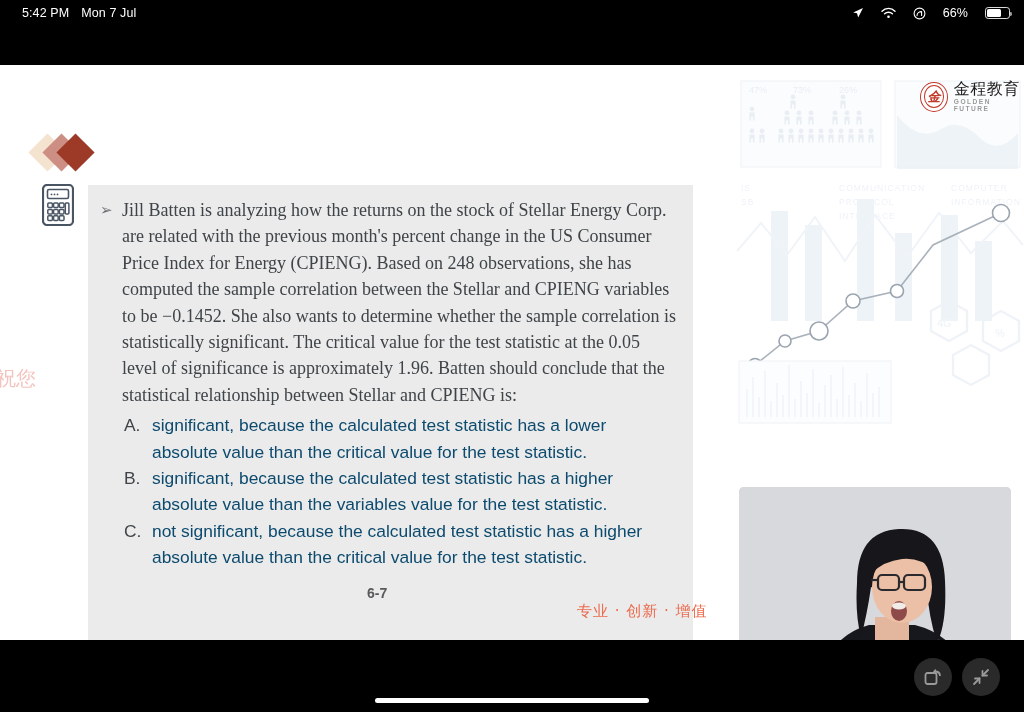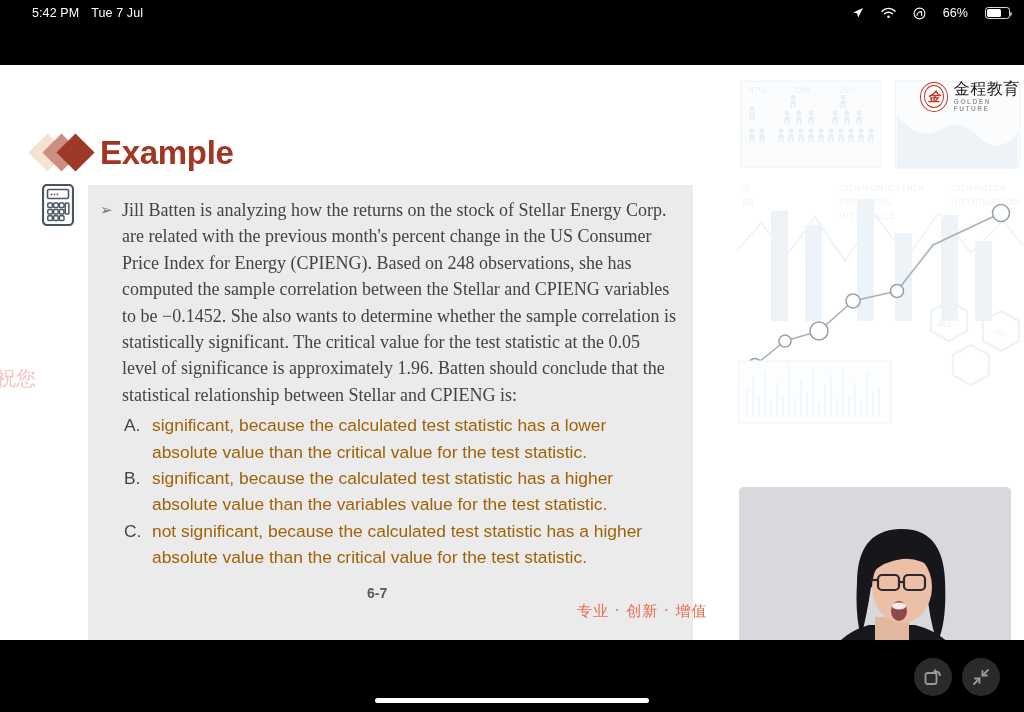--- a/index.html
+++ b/index.html
@@ -11,21 +11,21 @@
   }
 
   
   .statusbar {
     position: absolute; top: 0; left: 0;
     width: 1024px; height: 26px;
     background: #000; color: #fff;
     display: flex; align-items: center;
     font-size: 12.5px; letter-spacing: .1px;
   }
-  .sb-left { display: flex; align-items: center; gap: 12px; padding-left: 22px; margin-left: 10px; }
+  .sb-left { display: flex; align-items: center; gap: 12px; padding-left: 22px; }
   .sb-right {
     margin-left: auto; padding-right: 14px;
     display: flex; align-items: center; gap: 17px;
   }
   .sb-battery-text { font-size: 12.5px; }
   .icon-svg { display: block; }
 
   .battery-shell {
     width: 25px; height: 12px;
     border: 1.2px solid rgba(255,255,255,.85);
@@ -94,21 +94,21 @@
   .qtext {
     font-size: 18px; line-height: 26.4px; color: #3f4448;
     font-family: Liberation Serif, serif;
   }
   .choices { margin-top: 4px; }
   .choice { display: flex; align-items: flex-start; margin-left: 24px; }
   .choice-letter {
     flex: 0 0 28px; font-size: 17.4px; line-height: 26.4px; color: #3f4448;
   }
   .choice-text {
-    font-size: 17.4px; line-height: 26.4px; color: #a16207;
+    font-size: 17.4px; line-height: 26.4px; color: #0c4a6e;
     max-width: 510px;
   }
 
   
   .page-number {
     position: absolute; left: 367px; top: 520px;
     font-size: 14px; color: #58595b; font-weight: bold;
   }
   .slogan {
     position: absolute; left: 577px; top: 537px;
@@ -177,21 +177,21 @@
     position: absolute; left: 375px; top: 698px;
     width: 274px; height: 5px; background: #fff; border-radius: 3px;
   }
 </style>
 </head>
 <body>
 
 <div class="statusbar">
   <div class="sb-left">
     <span>5:42 PM</span>
-    <span>Tue 7 Jul</span>
+    <span>Mon 7 Jul</span>
   </div>
   <div class="sb-right">
     <span>
       <svg class="icon-svg" width="12" height="12" viewBox="0 0 12 12">
         <path d="M11 1 L1.2 5.4 L5 6.3 L6.2 10.6 Z" fill="#fff"></path>
       </svg>
     </span>
     <span>
       <svg class="icon-svg" width="15" height="12" viewBox="0 0 15 12">
         <path d="M1 4.2 A9 9 0 0 1 14 4.2" stroke="#fff" stroke-width="1.4" fill="none" stroke-linecap="round"></path>
@@ -355,21 +355,20 @@
       <div class="brand-en">GOLDEN FUTURE</div>
     </span>
   </div>
 
   <div class="heading-row">
     <span class="diamonds">
       <span class="dia d1"></span>
         <span class="dia d2"></span>
         <span class="dia d3"></span>
     </span>
-    <span class="heading-text">Example</span>
   </div>
 
   <span class="calc-icon">
     <svg width="32" height="42" viewBox="0 0 32 42">
       <rect x="1" y="1" width="30" height="40" rx="4" fill="#ffffff" stroke="#4a5563" stroke-width="2.2"></rect>
       <rect x="5.5" y="5.5" width="21" height="9" rx="1.5" fill="#ffffff" stroke="#4a5563" stroke-width="1.6"></rect>
       <g fill="#4a5563">
         <circle cx="9.5" cy="10.4" r="0.9"></circle>
           <circle cx="12.5" cy="10.4" r="0.9"></circle>
           <circle cx="15.5" cy="10.4" r="0.9"></circle>

